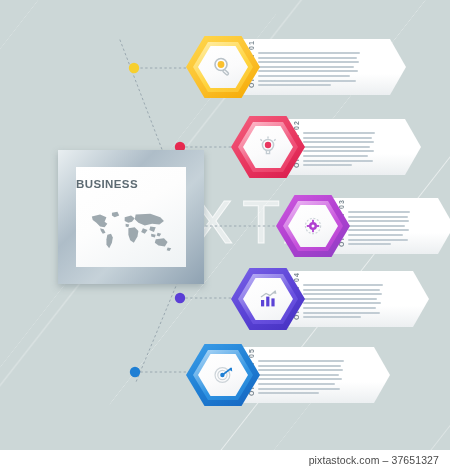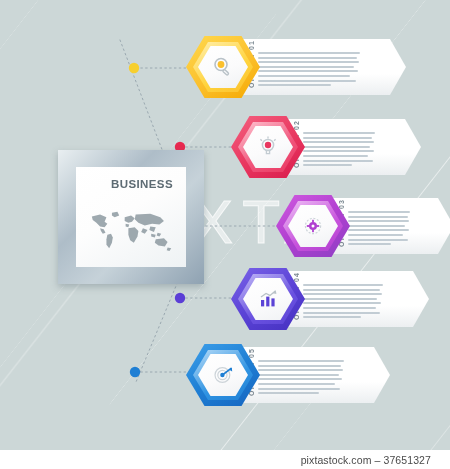--- a/index.html
+++ b/index.html
@@ -55,24 +55,23 @@
     left:0; top:0; width:146px; height:134px;
     background:linear-gradient(135deg,#e9eff1 0%, #aebdc8 35%, #c6d2d9 60%, #8fa2b2 100%);
     box-shadow:0 3px 7px rgba(90,105,115,.35);
   }
   #hub .inner {
     left:18px; top:17px; width:110px; height:100px;
     background:linear-gradient(150deg,#ffffff 0%,#fdfdfd 45%,#eef2f4 100%);
   }
   #hub .hubtext {
     position:absolute; left:18px; top:28px; width:110px;
-    text-align:center; color:#5d6b73;
+    color:#5d6b73;
     font-weight:700; font-size:11.5px; line-height:13px;
     letter-spacing:.4px;
-    margin-left:11px;
   }
   #hub .map {
     position:absolute; left:28px; top:60px; width:92px; height:42px;
     opacity:.75;
   }
 
   
   .row { position:absolute; height:62px; }
   .banner {
     position:absolute; left:36px; top:3px; height:56px;
@@ -112,21 +111,21 @@
   .lines span {
     display:block; height:2px; margin-bottom:2.6px;
     background:#b9c4cc; opacity:.85; border-radius:1px;
   }
 
   
   #footer {
     position:absolute; left:0; top:450px; width:450px; height:19px;
     background:#ffffff;
     display:flex; align-items:center; justify-content:flex-end;
-    padding-right:19px;
+    padding-right:11px;
   }
   #footer .fid {
     font-size:10.5px; color:#4a4a4a; letter-spacing:.1px;
   }
 </style>
 </head>
 <body>
 
 <div id="canvas">
 

